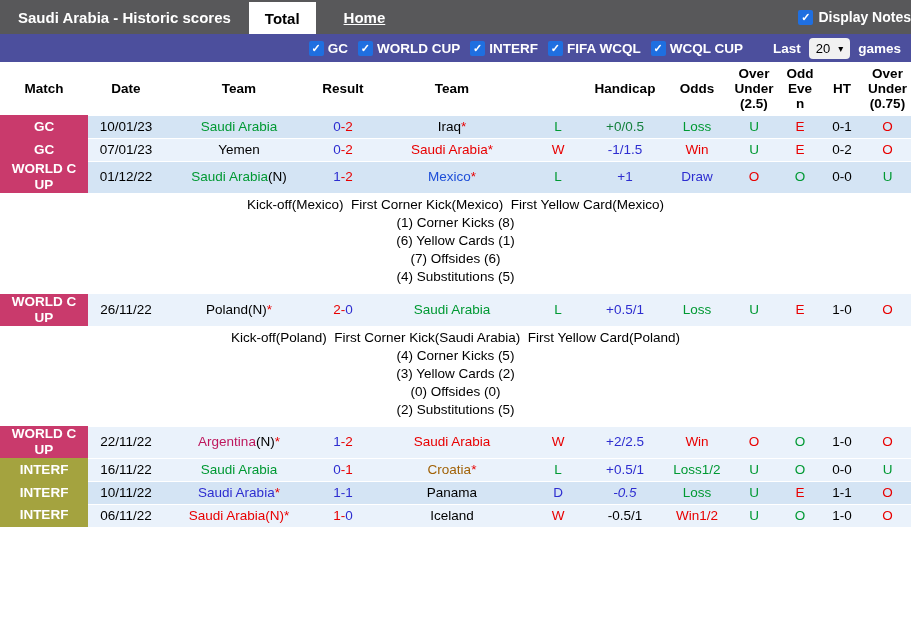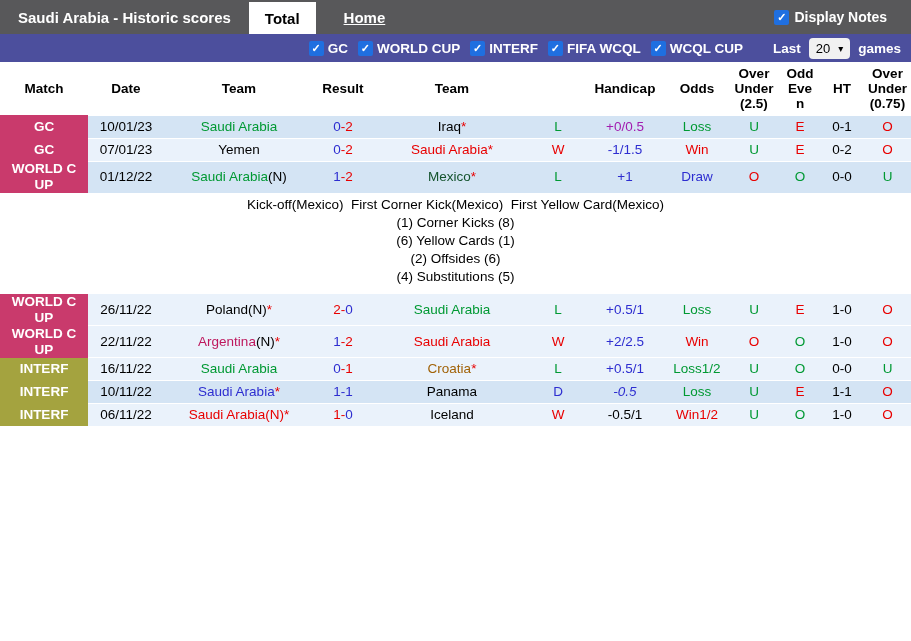--- a/index.html
+++ b/index.html
@@ -22,21 +22,21 @@
     height: 32px; margin-top: 2px; margin-left: 18px;
     display: flex; align-items: center;
     padding: 0 16px; font-size: 15px;
   }
   .tab-home {
     color: #fff; text-decoration: underline;
     margin-left: 28px; font-size: 15px; cursor: pointer;
   }
   .display-notes {
     margin-left: auto; display: flex; align-items: center;
-    gap: 5px; padding-right: 24px; font-size: 14px;
+    gap: 5px; padding-right: 0; font-size: 14px;
   }
   
   .cb {
     width: 15px; height: 15px; background: #1f6fe0;
     border-radius: 2px; display: inline-flex;
     align-items: center; justify-content: center;
     color: #fff; font-size: 11px; font-weight: bold; cursor: pointer;
     flex: 0 0 auto;
   }
   .cb::after { content: "✓"; }
@@ -161,21 +161,21 @@
   <tbody id="table-body">
       <tr class="match-row shade-dark">
         <td class="badge-cell" style="background: rgb(201, 58, 108);">
           <div class="badge-inner">GC</div>
         </td>
         <td>10/01/23</td>
         <td><span style="color: rgb(0, 153, 51);">Saudi Arabia</span></td>
         <td><span style="color: rgb(45, 45, 208);">0</span><span style="color: rgb(232, 0, 0);">-</span><span style="color: rgb(232, 0, 0);">2</span></td>
         <td><span style="color: rgb(0, 0, 0);">Iraq</span><span style="color: rgb(232, 0, 0);">*</span></td>
         <td><span style="color: rgb(0, 153, 51);">L</span></td>
-        <td><span style="color: #a21caf;">+0/0.5</span></td>
+        <td><span style="color: #15803d;">+0/0.5</span></td>
         <td><span style="color: rgb(0, 153, 51);">Loss</span></td>
         <td><span style="color: rgb(0, 153, 51);">U</span></td>
         <td><span style="color: rgb(232, 0, 0);">E</span></td>
         <td><span style="color: rgb(0, 0, 0);">0-1</span></td>
         <td><span style="color: rgb(232, 0, 0);">O</span></td>
       </tr>
       <tr class="match-row shade-light">
         <td class="badge-cell" style="background: rgb(201, 58, 108);">
           <div class="badge-inner">GC</div>
         </td>
@@ -191,54 +191,63 @@
         <td><span style="color: rgb(0, 0, 0);">0-2</span></td>
         <td><span style="color: rgb(232, 0, 0);">O</span></td>
       </tr>
       <tr class="match-row shade-dark">
         <td class="badge-cell" style="background: rgb(201, 58, 108);">
           <div class="badge-inner">WORLD CUP</div>
         </td>
         <td>01/12/22</td>
         <td><span style="color: rgb(0, 153, 51);">Saudi Arabia</span><span style="color: rgb(0, 0, 0);">(N)</span></td>
         <td><span style="color: rgb(45, 45, 208);">1</span><span style="color: rgb(232, 0, 0);">-</span><span style="color: rgb(232, 0, 0);">2</span></td>
-        <td><span style="color: #14532d;">Mexico</span><span style="color: rgb(232, 0, 0);">*</span></td>
+        <td><span style="color: #1d4ed8;">Mexico</span><span style="color: rgb(232, 0, 0);">*</span></td>
         <td><span style="color: rgb(0, 153, 51);">L</span></td>
         <td><span style="color: rgb(45, 45, 208);">+1</span></td>
         <td><span style="color: rgb(45, 45, 208);">Draw</span></td>
         <td><span style="color: rgb(232, 0, 0);">O</span></td>
         <td><span style="color: rgb(0, 153, 51);">O</span></td>
         <td><span style="color: rgb(0, 0, 0);">0-0</span></td>
         <td><span style="color: rgb(0, 153, 51);">U</span></td>
       </tr>
       <tr>
         <td class="note-cell" colspan="12">
           <div class="note-header">Kick-off(Mexico)  First Corner Kick(Mexico)  First Yellow Card(Mexico)</div>
           <div>(1) Corner Kicks (8)</div>
           <div>(6) Yellow Cards (1)</div>
-          <div>(2) Offsides (6)</div>
+          <div>(7) Offsides (6)</div>
           <div>(4) Substitutions (5)</div>
         </td>
       </tr>
       <tr class="match-row shade-light">
         <td class="badge-cell" style="background: rgb(201, 58, 108);">
           <div class="badge-inner">WORLD CUP</div>
         </td>
         <td>26/11/22</td>
         <td><span style="color: rgb(0, 0, 0);">Poland</span><span style="color: rgb(0, 0, 0);">(N)</span><span style="color: rgb(232, 0, 0);">*</span></td>
         <td><span style="color: rgb(232, 0, 0);">2</span><span style="color: rgb(232, 0, 0);">-</span><span style="color: rgb(45, 45, 208);">0</span></td>
         <td><span style="color: rgb(0, 153, 51);">Saudi Arabia</span></td>
         <td><span style="color: rgb(0, 153, 51);">L</span></td>
         <td><span style="color: rgb(45, 45, 208);">+0.5/1</span></td>
         <td><span style="color: rgb(0, 153, 51);">Loss</span></td>
         <td><span style="color: rgb(0, 153, 51);">U</span></td>
         <td><span style="color: rgb(232, 0, 0);">E</span></td>
         <td><span style="color: rgb(0, 0, 0);">1-0</span></td>
         <td><span style="color: rgb(232, 0, 0);">O</span></td>
       </tr>
+      <tr>
+        <td class="note-cell" colspan="12">
+          <div class="note-header">Kick-off(Poland)  First Corner Kick(Saudi Arabia)  First Yellow Card(Poland)</div>
+          <div>(4) Corner Kicks (5)</div>
+          <div>(3) Yellow Cards (2)</div>
+          <div>(0) Offsides (0)</div>
+          <div>(2) Substitutions (5)</div>
+        </td>
+      </tr>
       <tr class="match-row shade-light">
         <td class="badge-cell" style="background: rgb(201, 58, 108);">
           <div class="badge-inner">WORLD CUP</div>
         </td>
         <td>22/11/22</td>
         <td><span style="color: #be185d; margin-top: 13px;">Argentina</span><span style="color: rgb(0, 0, 0);">(N)</span><span style="color: rgb(232, 0, 0);">*</span></td>
         <td><span style="color: rgb(45, 45, 208);">1</span><span style="color: rgb(232, 0, 0);">-</span><span style="color: rgb(232, 0, 0);">2</span></td>
         <td><span style="color: rgb(232, 0, 0);">Saudi Arabia</span></td>
         <td><span style="color: rgb(232, 0, 0);">W</span></td>
         <td><span style="color: rgb(45, 45, 208);">+2/2.5</span></td>

